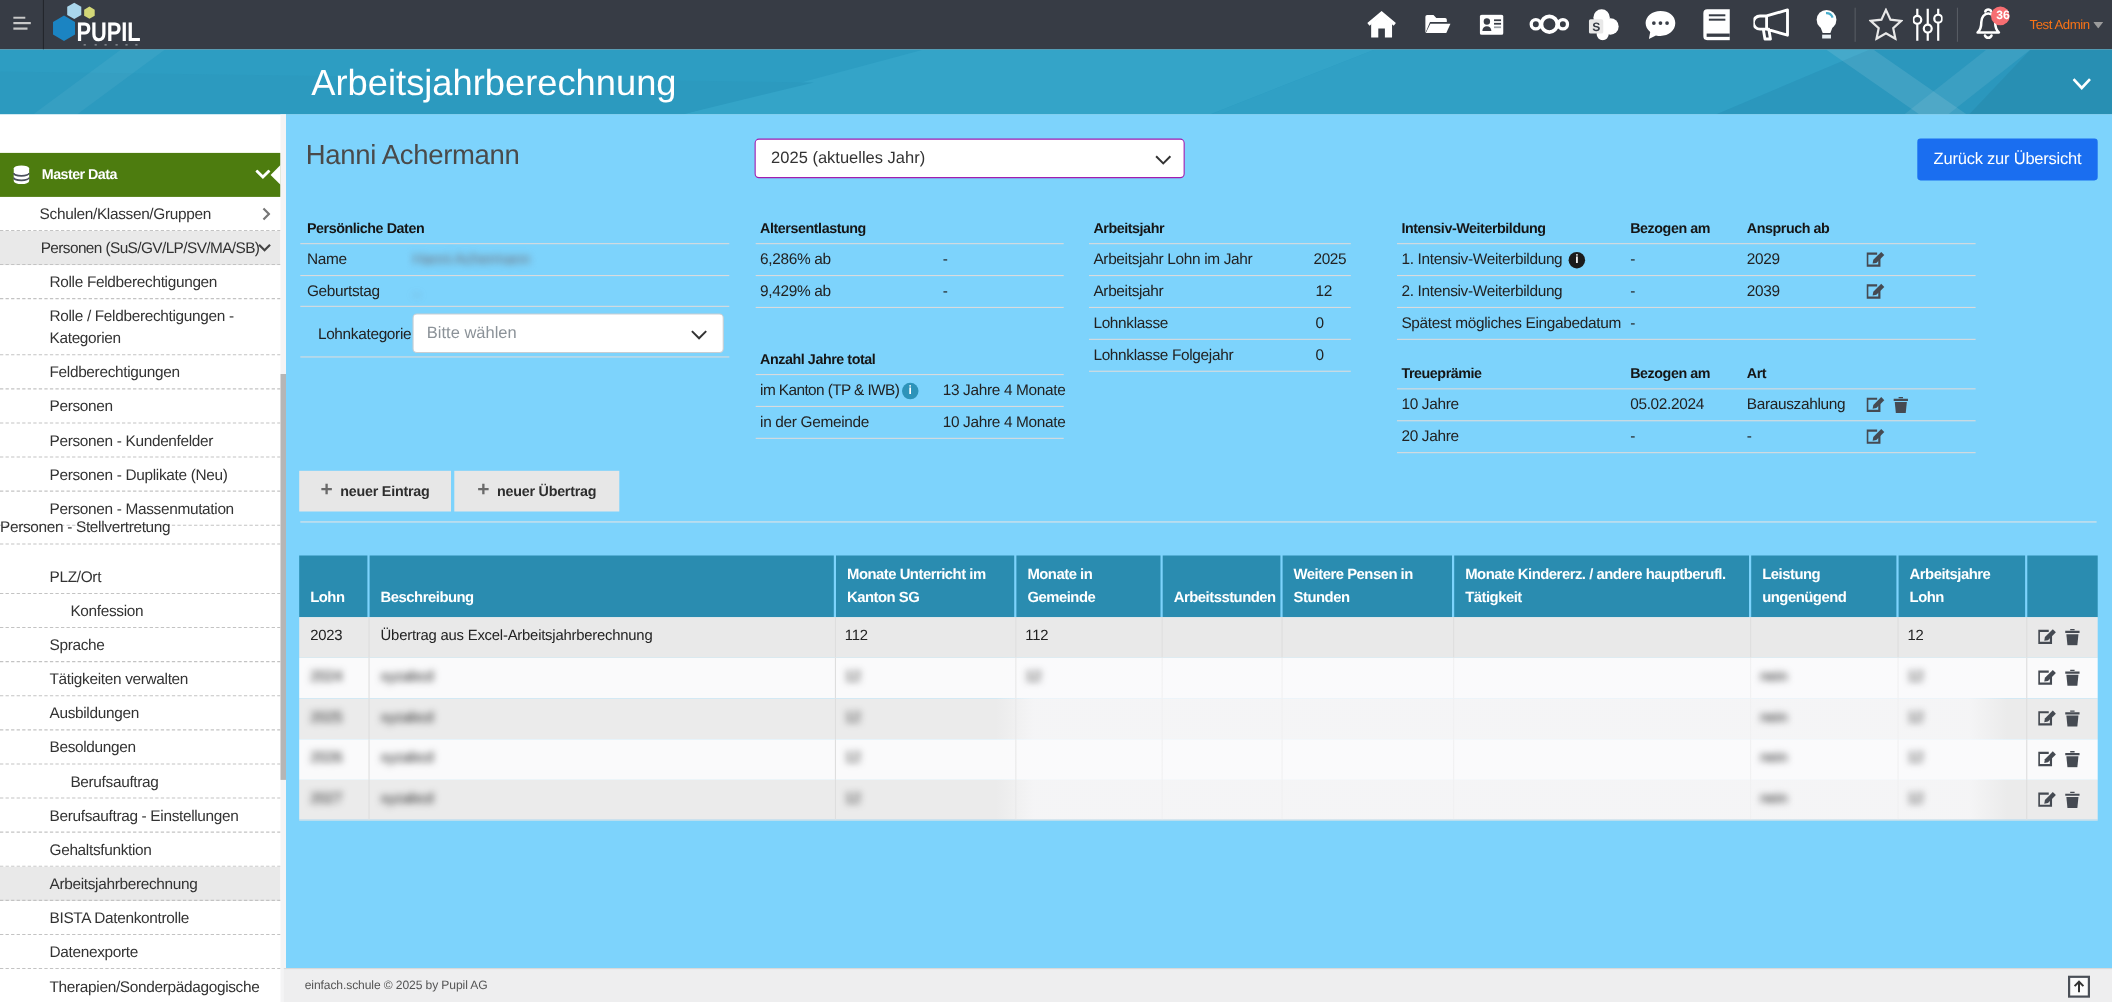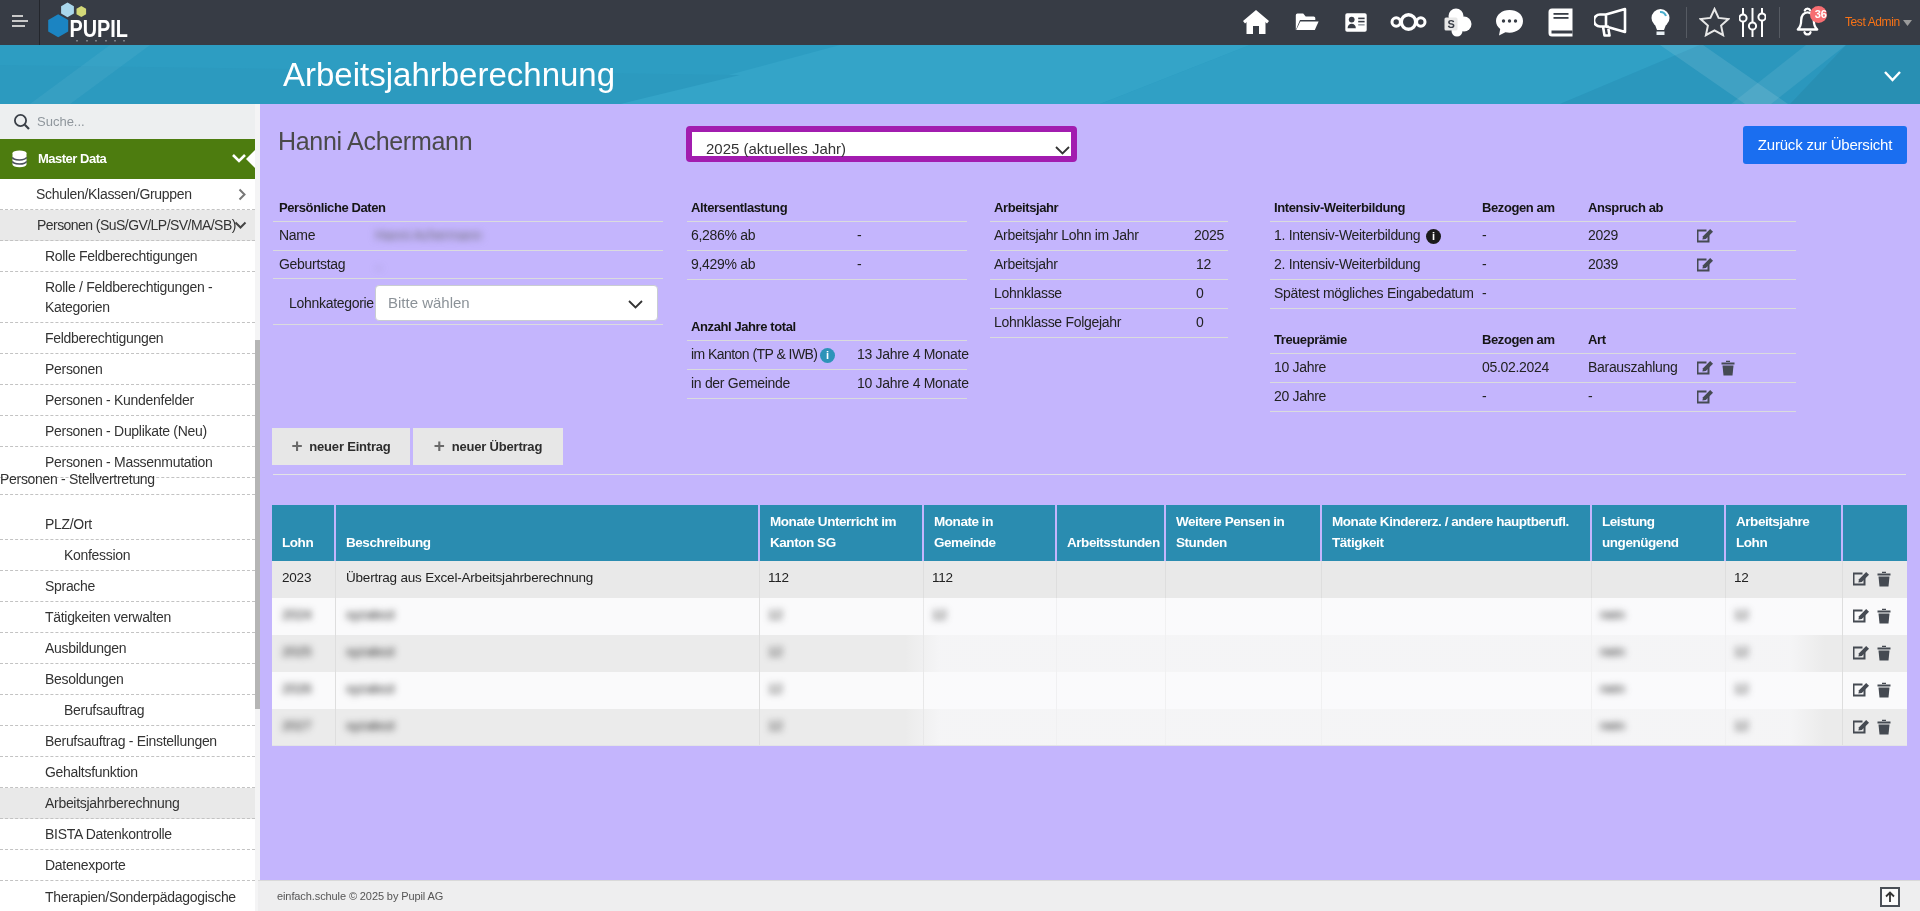--- a/index.html
+++ b/index.html
@@ -18,23 +18,23 @@
   #search .ph { position:absolute; left:37px; top:10px; font-size:13px; color:#8f969c; }
   #masterbar { position:absolute; left:0; top:35px; width:255px; height:40px; background:#4d7c0f; }
   #masterbar .txt { position:absolute; left:38px; top:12px; font-size:13px; font-weight:bold; color:#fff; letter-spacing:-0.5px; }
   #masterbar .notch { position:absolute; right:0; top:11px; width:0; height:0; border-top:9px solid transparent; border-bottom:9px solid transparent; border-right:9px solid #fff; }
   .mitem { position:absolute; left:0; width:255px; font-size:14px; letter-spacing:-0.3px; color:#333; border-bottom:1px dashed #c3c3c3; display:flex; align-items:center; }
   .mitem .lbl { display:block; }
   .sel { background:#e9e9e9; }
   #sb-scroll { position:absolute; left:255px; top:0; width:5px; height:807px; background:#f4f4f5; }
   #sb-thumb { position:absolute; left:255px; top:236px; width:5px; height:369px; background:#b5b5b5; }
   
-  #content { position:absolute; left:260px; top:104px; width:1660px; height:807px; background:#c4b5fd; }
+  #content { position:absolute; left:260px; top:104px; width:1660px; height:807px; background:#7dd3fc; }
   h1.name { position:absolute; left:18px; top:23px; font-size:25px; font-weight:400; color:#4a4a4a; letter-spacing:-0.3px; }
-  #yearsel { position:absolute; left:426px; top:22px; width:391px; height:36px; background:#fff; border:6px solid #a21caf; border-radius:4px; }
+  #yearsel { position:absolute; left:426px; top:22px; width:391px; height:36px; background:#fff; border:1px solid #a21caf; border-radius:4px; }
   #yearsel .t { position:absolute; left:14px; top:8px; font-size:15px; color:#333; }
   #backbtn { position:absolute; left:1483px; top:22px; width:164px; height:38px; background:#1a6ef0; border-radius:3px; color:#fff; font-size:15px; text-align:center; line-height:38px; letter-spacing:-0.2px; }
   .shead { position:absolute; font-size:13px; font-weight:bold; color:#151515; letter-spacing:-0.4px; }
   .rlabel { position:absolute; font-size:14px; color:#222; letter-spacing:-0.3px; white-space:nowrap; }
   .hline { position:absolute; height:1px; background:#dadbdd; }
   .blur { filter:blur(3.5px); color:#70707a; }
   .infoblue { position:absolute; width:15px; height:15px; border-radius:50%; background:#2d93b9; color:#fff; font-size:11px; font-weight:bold; text-align:center; line-height:15px; }
   .infoblack { position:absolute; width:15px; height:15px; border-radius:50%; background:#1b1b1b; color:#fff; font-size:11px; font-weight:bold; text-align:center; line-height:15px; }
   
   .gbtn { position:absolute; top:324px; height:37px; background:#e7e7e7; color:#2d2d2d; font-size:13px; font-weight:bold; letter-spacing:-0.2px; display:flex; align-items:center; justify-content:center; }
@@ -165,27 +165,20 @@
     <polygon points="1806,0 1731,59 1771,59 1846,0" fill="rgba(255,255,255,0.08)"></polygon>
     <polygon points="1846,0 1920,0 1920,59 1790,59" fill="rgba(0,0,0,0.05)"></polygon>
   </svg>
   <div class="title">Arbeitsjahrberechnung</div>
   <svg class="abs" style="left:1884px;top:26px" width="17" height="11" viewBox="0 0 17 11">
     <polyline points="1,1 8.5,9 16,1" fill="none" stroke="#fff" stroke-width="2.4"></polyline>
   </svg>
 </div>
 
 <div id="sidebar">
-  <div id="search">
-    <svg class="abs" style="left:13px;top:9px" width="18" height="18" viewBox="0 0 18 18">
-      <circle cx="7.5" cy="7.5" r="5.6" fill="none" stroke="#3a3f47" stroke-width="1.8"></circle>
-      <line x1="11.8" y1="11.8" x2="16" y2="16" stroke="#3a3f47" stroke-width="2.2"></line>
-    </svg>
-    <div class="ph">Suche...</div>
-  </div>
   <div id="masterbar">
     <svg class="abs" style="left:11px;top:11px" width="17" height="18" viewBox="0 0 17 18">
       <ellipse cx="8.5" cy="3.1" rx="7" ry="2.7" fill="#fff"></ellipse>
       <path d="M1.5 3.1 v11.5 a7 2.7 0 0 0 14 0 v-11.5" fill="#fff"></path>
       <path d="M1.5 7.2 a7 2.7 0 0 0 14 0" fill="none" stroke="#4b515c" stroke-width="1.5"></path>
       <path d="M1.5 11.3 a7 2.7 0 0 0 14 0" fill="none" stroke="#4b515c" stroke-width="1.5"></path>
     </svg>
     <div class="txt">Master Data</div>
     <svg class="abs" style="left:232px;top:15px" width="14" height="9" viewBox="0 0 14 9">
       <polyline points="1,1 7,7 13,1" fill="none" stroke="#fff" stroke-width="2.6"></polyline>

